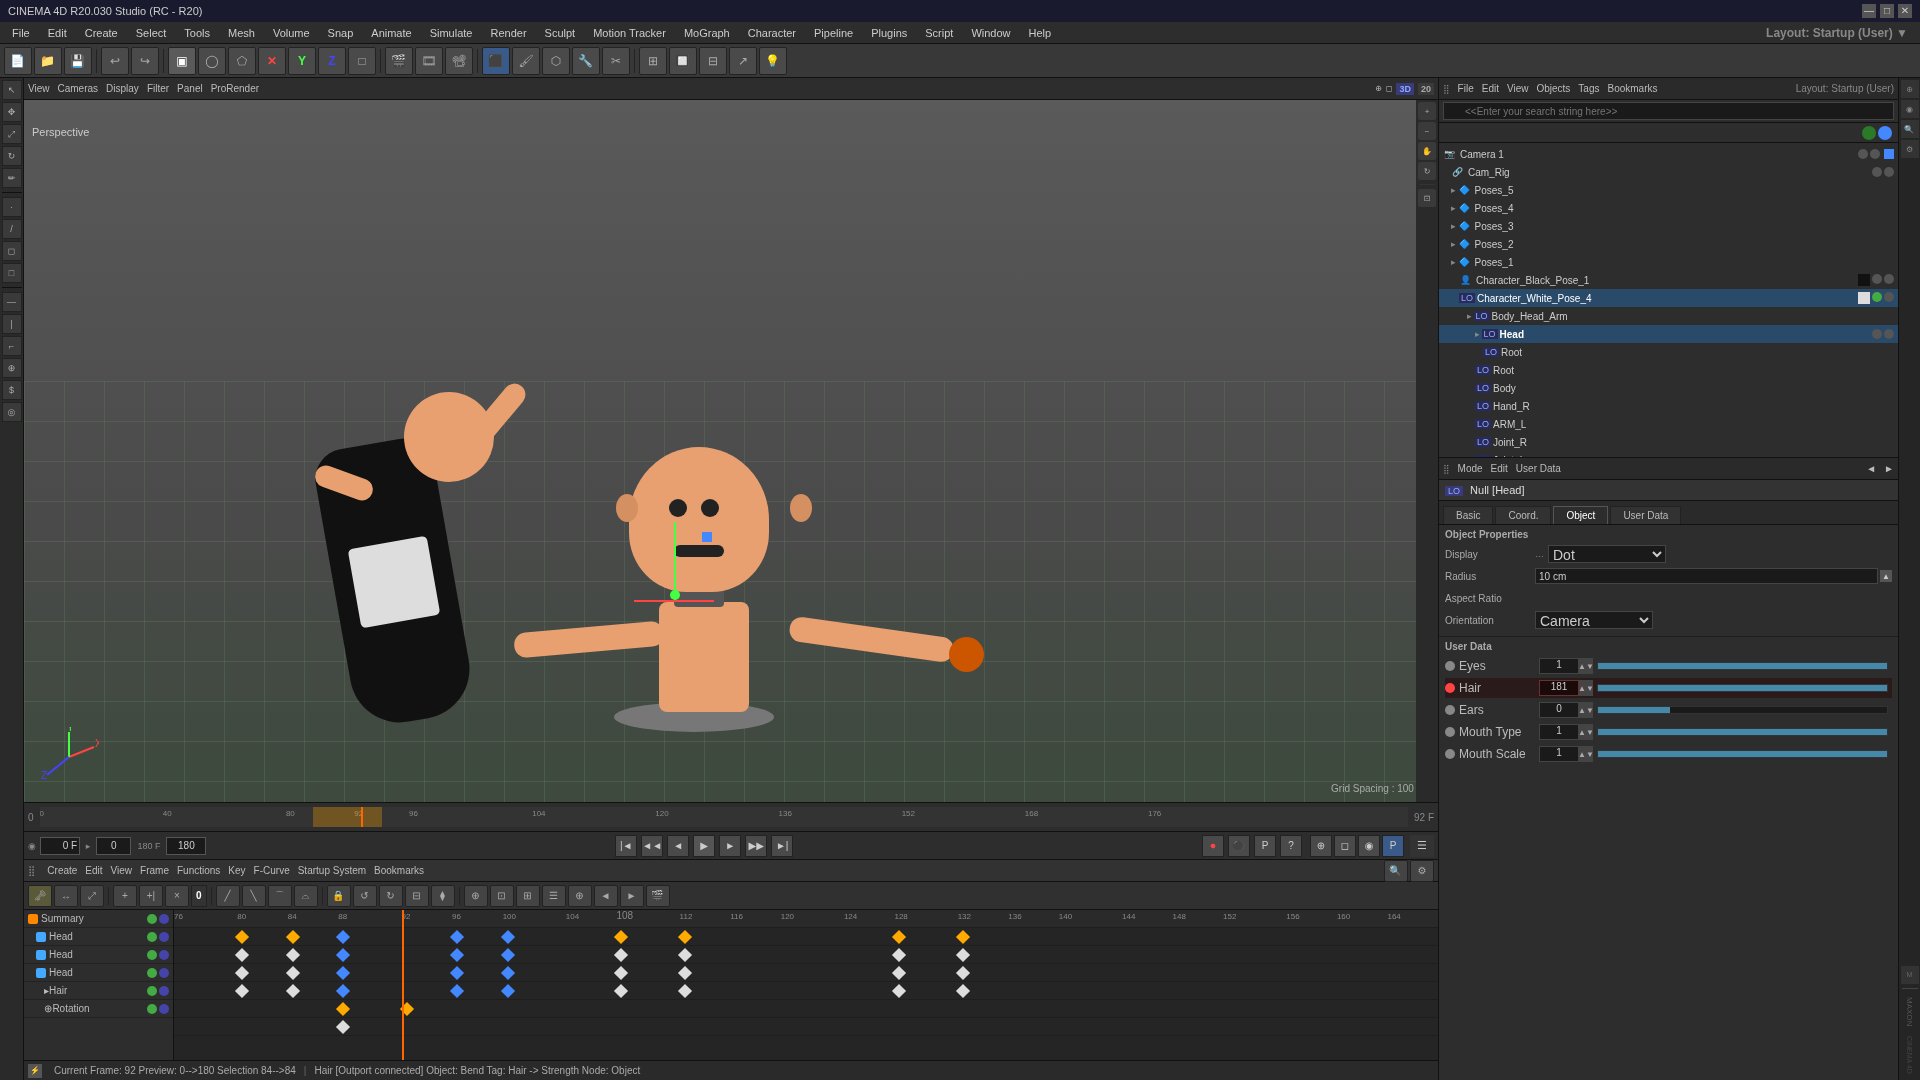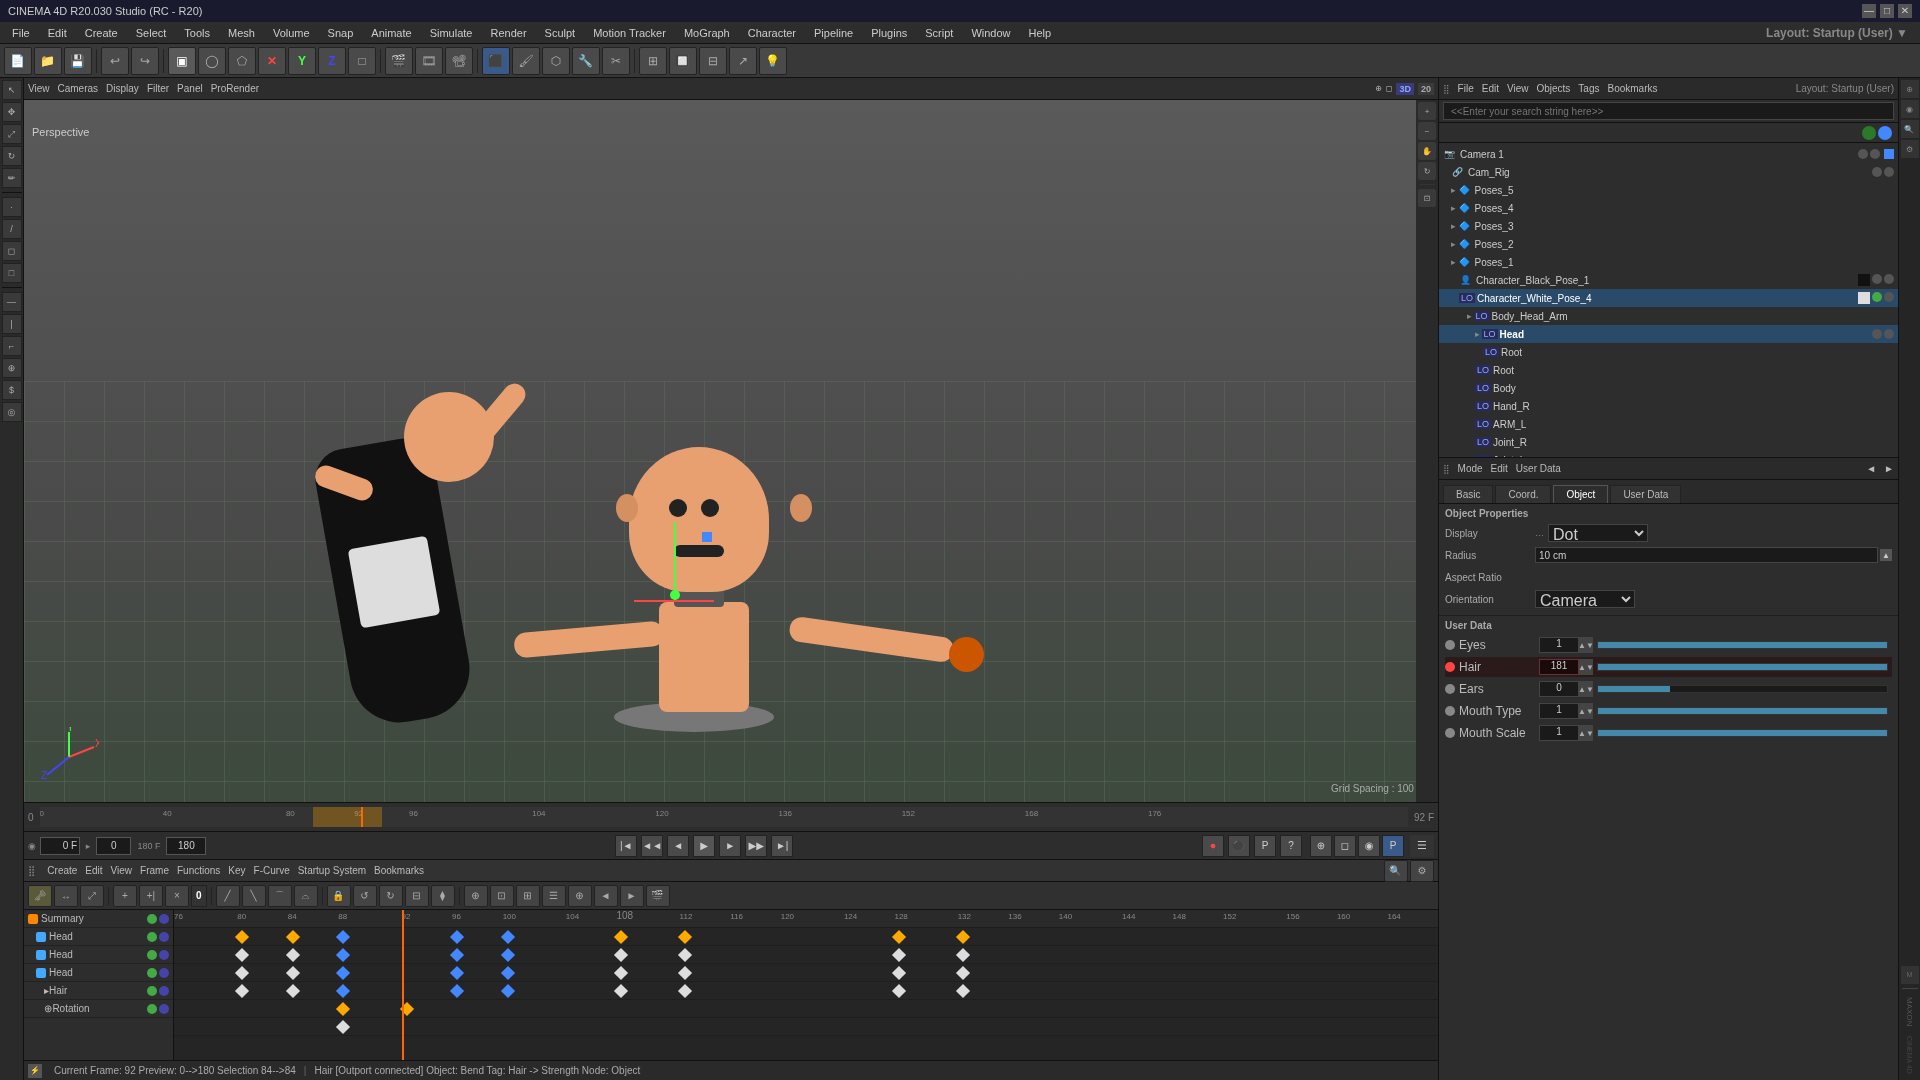--- a/index.html
+++ b/index.html
@@ -460,26 +460,26 @@
       height: 16px;
       background: #1a1a1a;
       border: 1px solid #444;
       color: #ccc;
       font-size: 10px;
       padding: 0 3px;
       display: flex;
       align-items: center;
     }
     .prop-dropdown {
-      width: 100px;
+      width: 118px;
       height: 18px;
       background: #1a1a1a;
       border: 1px solid #444;
       color: #ccc;
-      font-size: 16px;
+      font-size: 14px;
     }
     .prop-btn {
       width: 12px; height: 12px;
       background: #555;
       border: none;
       cursor: pointer;
       display: flex; align-items: center; justify-content: center;
       font-size: 8px;
       color: #ccc;
       margin-left: 2px;
@@ -1066,21 +1066,21 @@
             <span style="font-size:10px;color:#bbb;cursor:pointer;">Edit</span>
             <span style="font-size:10px;color:#bbb;cursor:pointer;">View</span>
             <span style="font-size:10px;color:#bbb;cursor:pointer;">Objects</span>
             <span style="font-size:10px;color:#bbb;cursor:pointer;">Tags</span>
             <span style="font-size:10px;color:#bbb;cursor:pointer;">Bookmarks</span>
             <div style="flex:1;"></div>
             <span style="font-size:10px;color:#888;">Layout: Startup (User)</span>
           </div>
 
           <div style="background:#2d2d2d;padding:2px 4px;border-bottom:1px solid #111;">
-            <input id="objects-search" style="width: 100%; height: 18px; background: rgb(26, 26, 26); border: 1px solid rgb(68, 68, 68); color: rgb(136, 136, 136); font-size: 10px; padding: 0px 7px;" placeholder="&lt;&lt;Enter your search string here&gt;&gt;">
+            <input id="objects-search" style="width: 100%; height: 18px; background: rgb(26, 26, 26); border: 1px solid rgb(68, 68, 68); color: rgb(136, 136, 136); font-size: 10px; padding: 0px 21px;" placeholder="&lt;&lt;Enter your search string here&gt;&gt;">
           </div>
 
           <div style="background:#2d2d2d;height:20px;display:flex;align-items:center;padding:0 4px;border-bottom:1px solid #111;">
             <div style="flex:1;"></div>
             <div style="width:14px;height:14px;background:#2a7a2a;border-radius:50%;margin-right:2px;"></div>
             <div style="width:14px;height:14px;background:#4488ff;border-radius:50%;margin-right:2px;"></div>
           </div>
 
           <div id="objects-list">
 
@@ -1230,20 +1230,24 @@
             <span style="color:#888;font-size:9px;">⣿</span>
             <span style="font-size:10px;color:#bbb;cursor:pointer;">Mode</span>
             <span style="font-size:10px;color:#bbb;cursor:pointer;">Edit</span>
             <span style="font-size:10px;color:#bbb;cursor:pointer;">User Data</span>
             <div style="flex:1;"></div>
 
             <span style="font-size:10px;color:#bbb;cursor:pointer;">◄</span>
             <span style="font-size:10px;color:#bbb;cursor:pointer;">►</span>
           </div>
 
+          <div id="props-title">
+            <span style="font-size:9px;background:#3a3a7a;color:#88aaff;padding:0 3px;margin-right:4px;">LO</span>
+            <span>Null [Head]</span>
+          </div>
 
           <div id="props-tabs">
             <div class="props-tab">Basic</div>
             <div class="props-tab">Coord.</div>
             <div class="props-tab active">Object</div>
             <div class="props-tab">User Data</div>
           </div>
 
           <div class="props-section">
             <div class="props-section-title">Object Properties</div>

